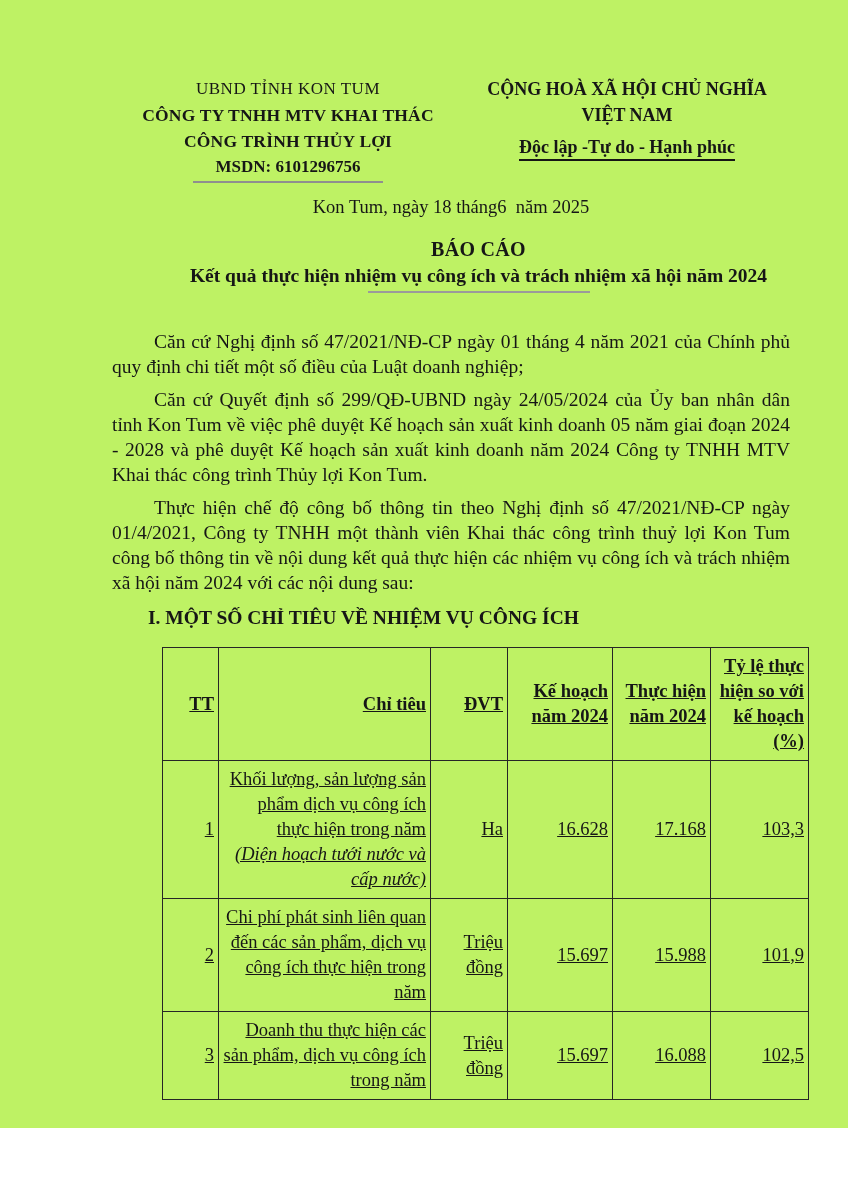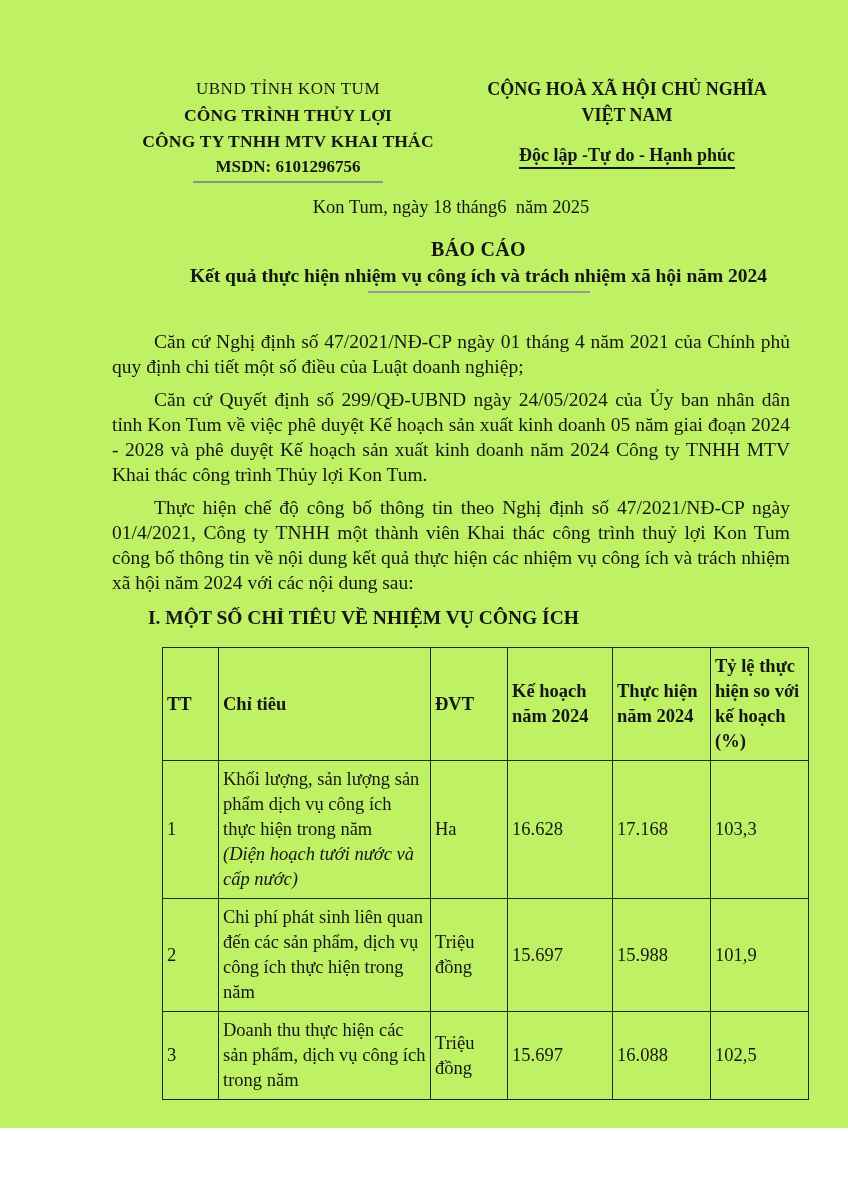--- a/index.html
+++ b/index.html
@@ -16,21 +16,21 @@
   
   .hdr { display:flex; }
   .hdr-left { width:352px; text-align:center; flex:0 0 auto; }
   .hdr-right { flex:1 1 auto; text-align:center; }
   .h-ubnd { font-size:17px; line-height:26px; letter-spacing:0.5px; }
   .h-co { font-size:17.5px; font-weight:bold; line-height:26px; letter-spacing:0.2px; }
   .h-msdn { font-size:17px; font-weight:bold; line-height:26px; }
   .rule-grey { height:2px; background:#8f8f8f; margin:1px auto 0 auto; }
   .rule-msdn { width:190px; }
   .h-nation { font-size:18px; font-weight:bold; line-height:26px; }
-  .h-motto { margin-top:17px; }
+  .h-motto { margin-top:9px; }
   .h-motto span {
     font-size:18px; font-weight:bold;
     border-bottom:2px solid #151515;
     padding-bottom:2px;
     white-space:pre;
   }
   .hdr2 { display:flex; margin-top:14px; }
   .h-so { width:352px; flex:0 0 auto; text-align:center; font-size:18px; white-space:pre; }
   .h-date { flex:1 1 auto; text-align:center; font-size:18.5px; white-space:pre; }
   
@@ -50,38 +50,39 @@
     margin:10px 0 0 36px; line-height:26px;
   }
   
   table.cong-ich {
     border-collapse:collapse; table-layout:fixed;
     width:646px; margin:16px 0 0 50px;
     font-size:18.5px;
   }
   table.cong-ich th, table.cong-ich td {
     border:1.5px solid #262626;
-    text-align:left; vertical-align:middle;
+    text-align:right; vertical-align:middle;
     padding:6px 4px; line-height:25px;
     overflow:hidden;
+    text-decoration:underline;
   }
   table.cong-ich th { font-weight:bold; }
   th.col-ratio-h { padding-left:12px; padding-right:12px; }
   .note-italic { font-style:italic; display:block; }
 </style>
 </head>
 <body>
 
 <div class="page">
 
   <div class="hdr">
     <div class="hdr-left">
       <div class="h-ubnd">UBND TỈNH KON TUM</div>
+      <div class="h-co">CÔNG TY TNHH MTV KHAI THÁC</div>
       <div class="h-co">CÔNG TRÌNH THỦY LỢI</div>
-      <div class="h-co">CÔNG TY TNHH MTV KHAI THÁC</div>
       <div class="h-msdn">MSDN: 6101296756</div>
       <div class="rule-grey rule-msdn"></div>
     </div>
     <div class="hdr-right">
       <div class="h-nation">CỘNG HOÀ XÃ HỘI CHỦ NGHĨA VIỆT NAM</div>
       <div class="h-motto"><span>Độc lập -Tự do - Hạnh phúc</span></div>
     </div>
   </div>
 
   <div class="hdr2">

